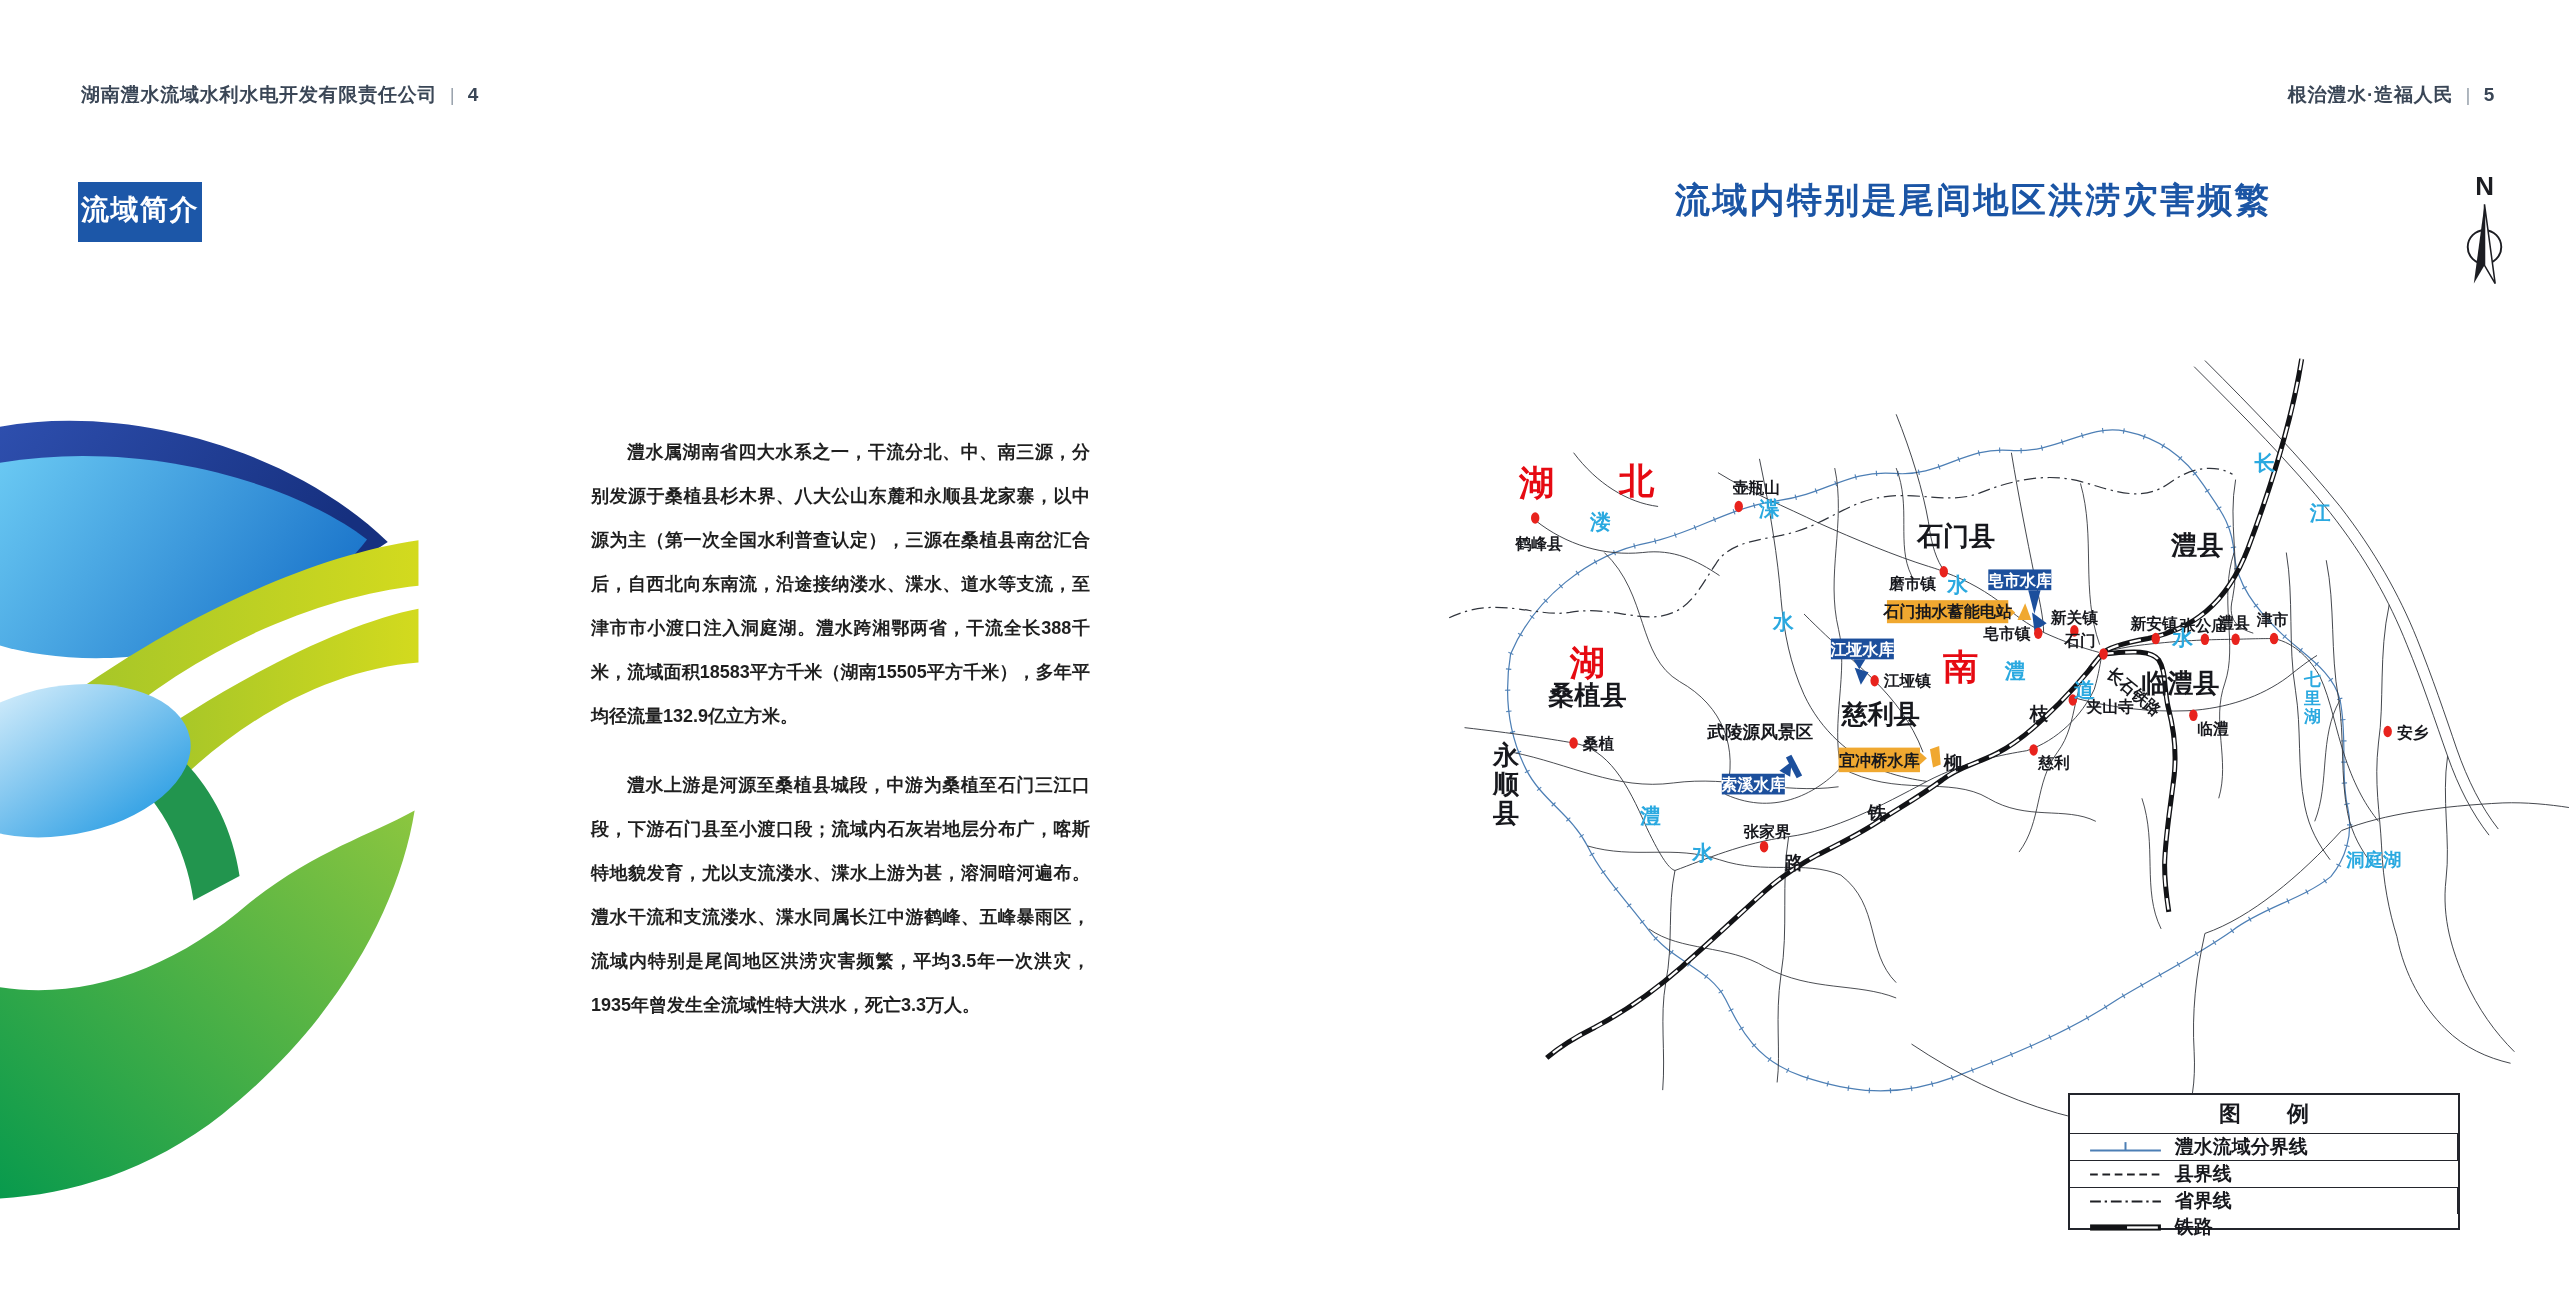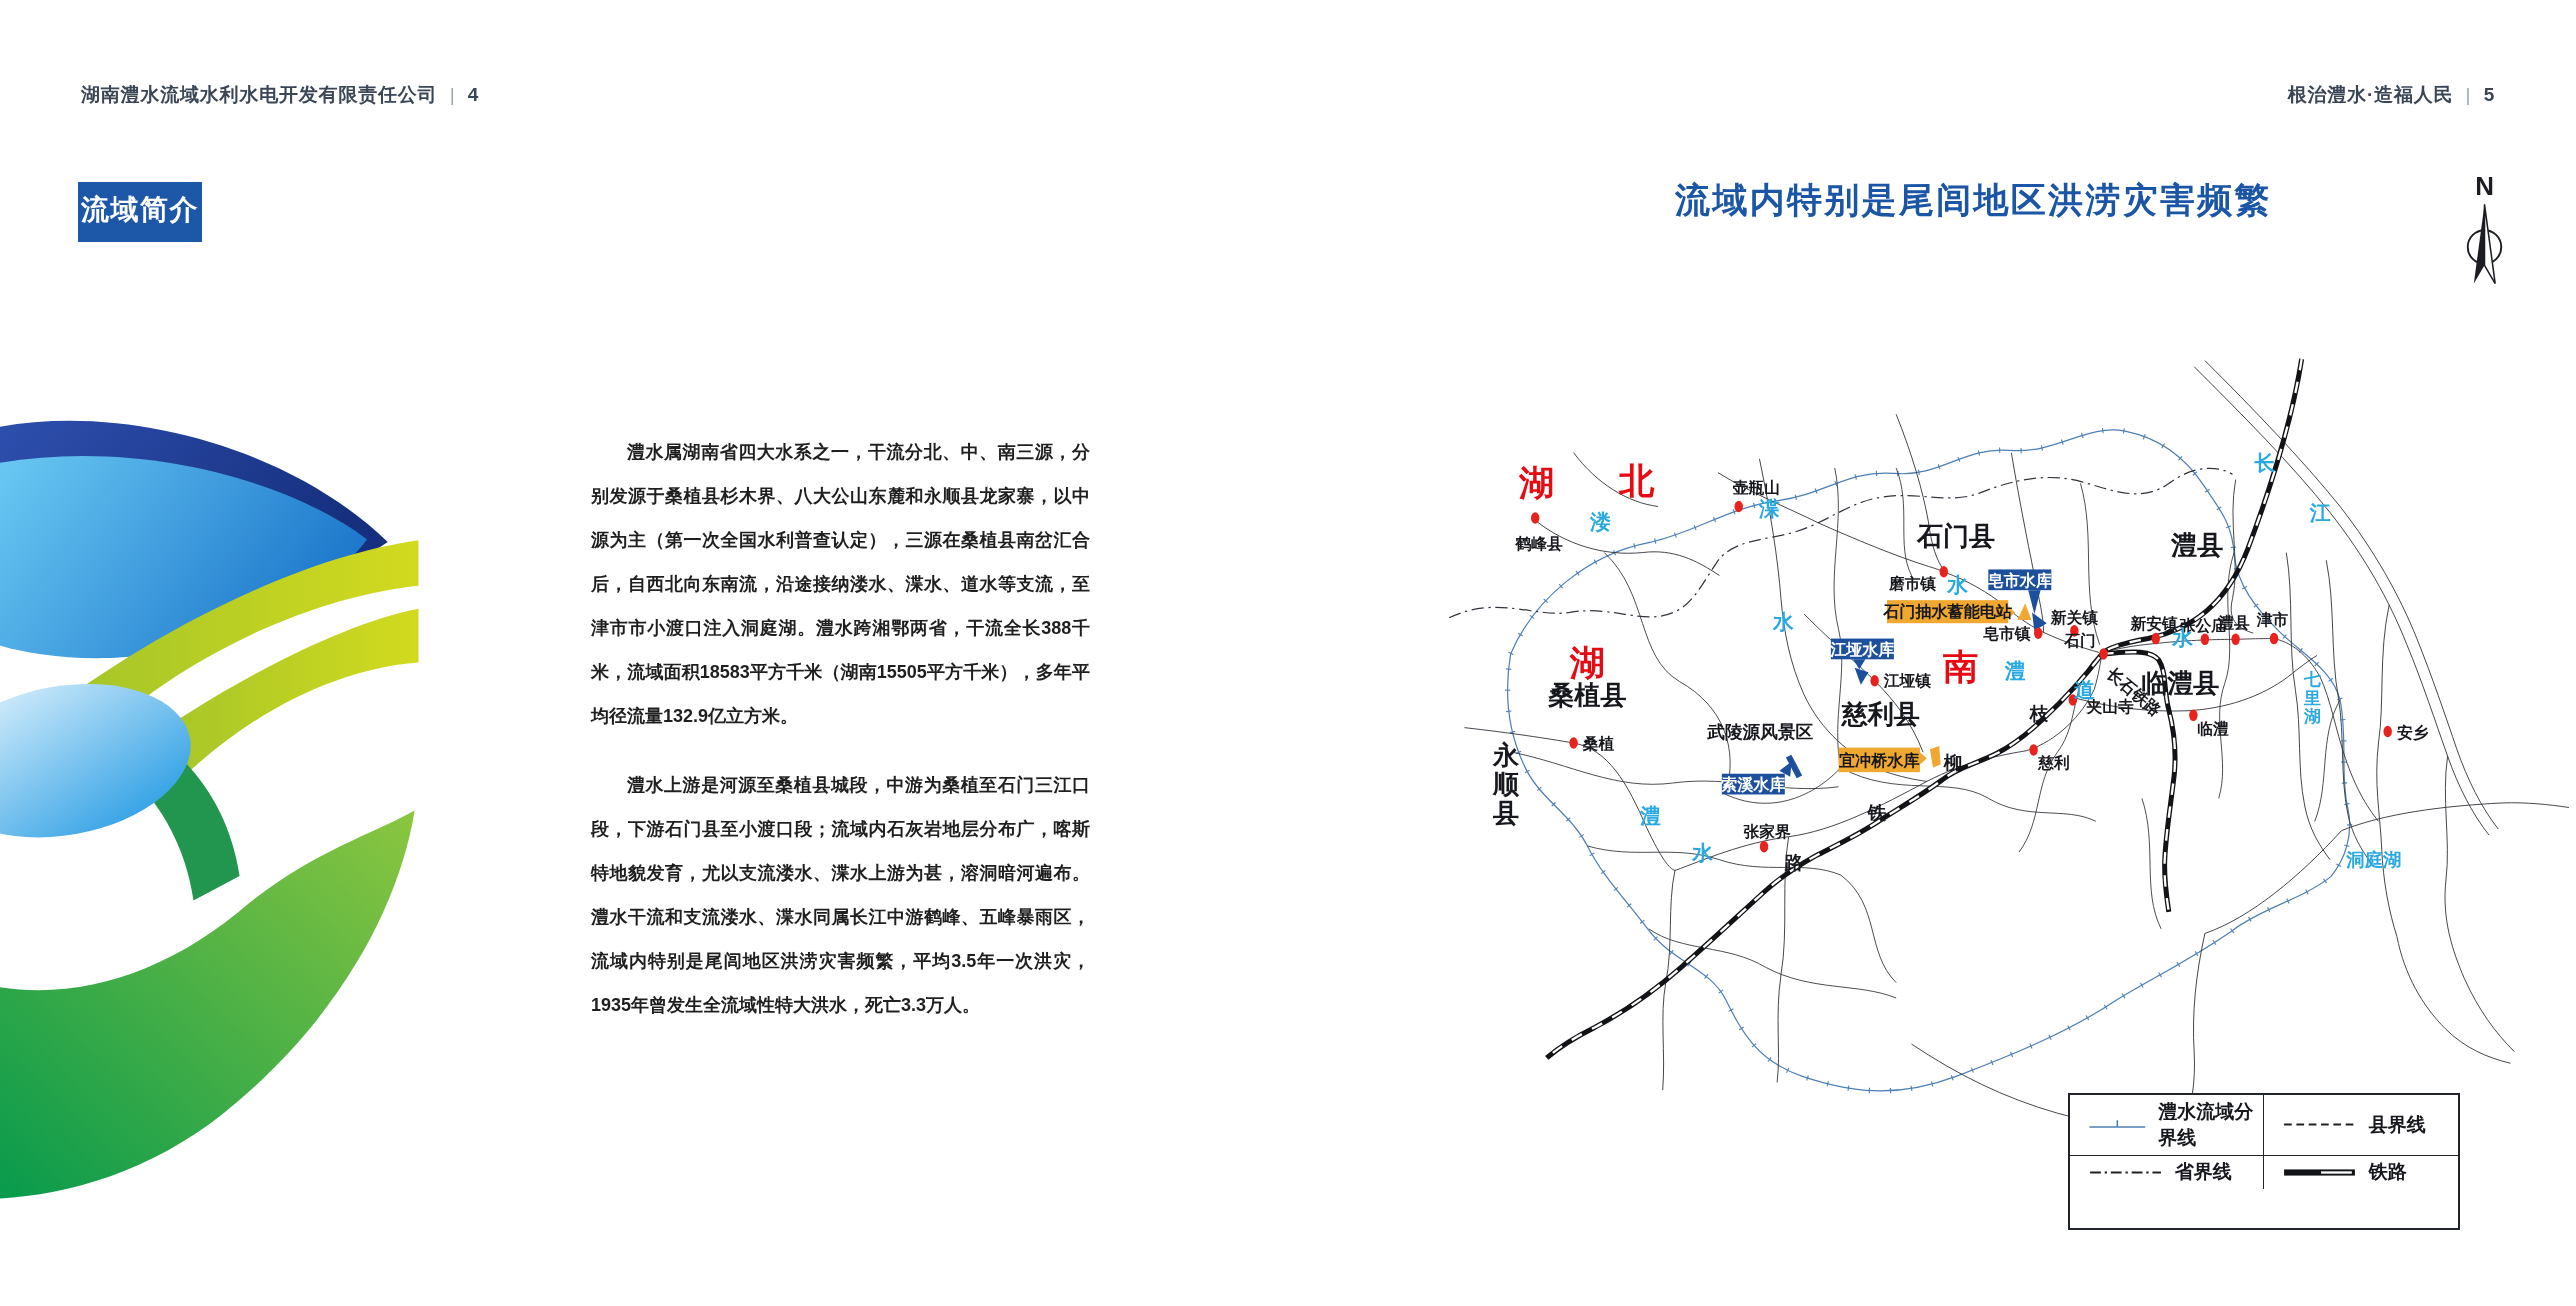--- a/index.html
+++ b/index.html
@@ -25,21 +25,21 @@
   .prov-line{fill:none;stroke:#30343c;stroke-width:1.6;stroke-dasharray:16 6 3 6;}
   .cnty{fill:none;stroke:#2b2d33;stroke-width:1.1;}
   .riv{fill:none;stroke:#33363d;stroke-width:1.2;}
   .rail-b{fill:none;stroke:#121316;stroke-width:6.5;}
   .rail-w{fill:none;stroke:#ffffff;stroke-width:3;stroke-dasharray:15 15;}
   
   #legend{position:absolute;left:2068px;top:1093px;width:392px;height:137px;border:2.3px solid #23252c;
           background:#fff;box-sizing:border-box;}
   #legend .lg-title{height:38px;line-height:38px;text-align:center;font-size:22px;font-weight:bold;
           color:#17181d;letter-spacing:20px;border-bottom:1.5px solid #23252c;text-indent:20px;}
-  #legend .lg-grid{display:grid;grid-template-columns:1fr 1fr;height:94px;}
+  #legend .lg-grid{display:grid;grid-template-columns:1fr;height:94px;}
   #legend .lg-cell{display:flex;align-items:center;padding-left:17px;box-sizing:border-box;}
   #legend .lg-cell.cb{border-right:1.5px solid #23252c;}
   #legend .lg-cell.rb{border-bottom:1.5px solid #23252c;}
   #legend .lg-lab{font-size:19px;font-weight:bold;color:#17181d;margin-left:10.7px;}
 </style>
 </head>
 <body>
 
 <div class="hdr" id="hdr-left">
   <span>湖南澧水流域水利水电开发有限责任公司</span><span class="sep">|</span><span>4</span>
@@ -245,20 +245,21 @@
       <text x="1242" y="708" text-anchor="middle" font-size="24" font-weight="bold" fill="#2aa9e0">洞庭湖</text>
       <text x="806" y="518" font-size="24" font-weight="bold" fill="#17181d" text-anchor="middle">枝</text>
       <text x="694" y="582" font-size="24" font-weight="bold" fill="#17181d" text-anchor="middle">柳</text>
       <text x="595" y="647" font-size="24" font-weight="bold" fill="#17181d" text-anchor="middle">铁</text>
       <text x="487" y="712" font-size="24" font-weight="bold" fill="#17181d" text-anchor="middle">路</text>
       <text x="925" y="487" font-size="21" font-weight="bold" fill="#17181d" text-anchor="middle" transform="rotate(40 925 487)">长石铁路</text>
     </g>
 </svg>
 
 <div id="legend">
+  <div class="lg-title">图 例</div>
   <div class="lg-grid">
     <div class="lg-cell cb rb">
       <svg width="77" height="17" viewBox="0 0 100 22">
         <line x1="4" y1="15" x2="96" y2="15" stroke="#4d7fb5" stroke-width="2.6"></line>
         <line x1="50" y1="4" x2="50" y2="15" stroke="#4d7fb5" stroke-width="2.6"></line>
       </svg>
       <span class="lg-lab">澧水流域分界线</span>
     </div>
     <div class="lg-cell rb">
       <svg width="77" height="17" viewBox="0 0 100 22">

